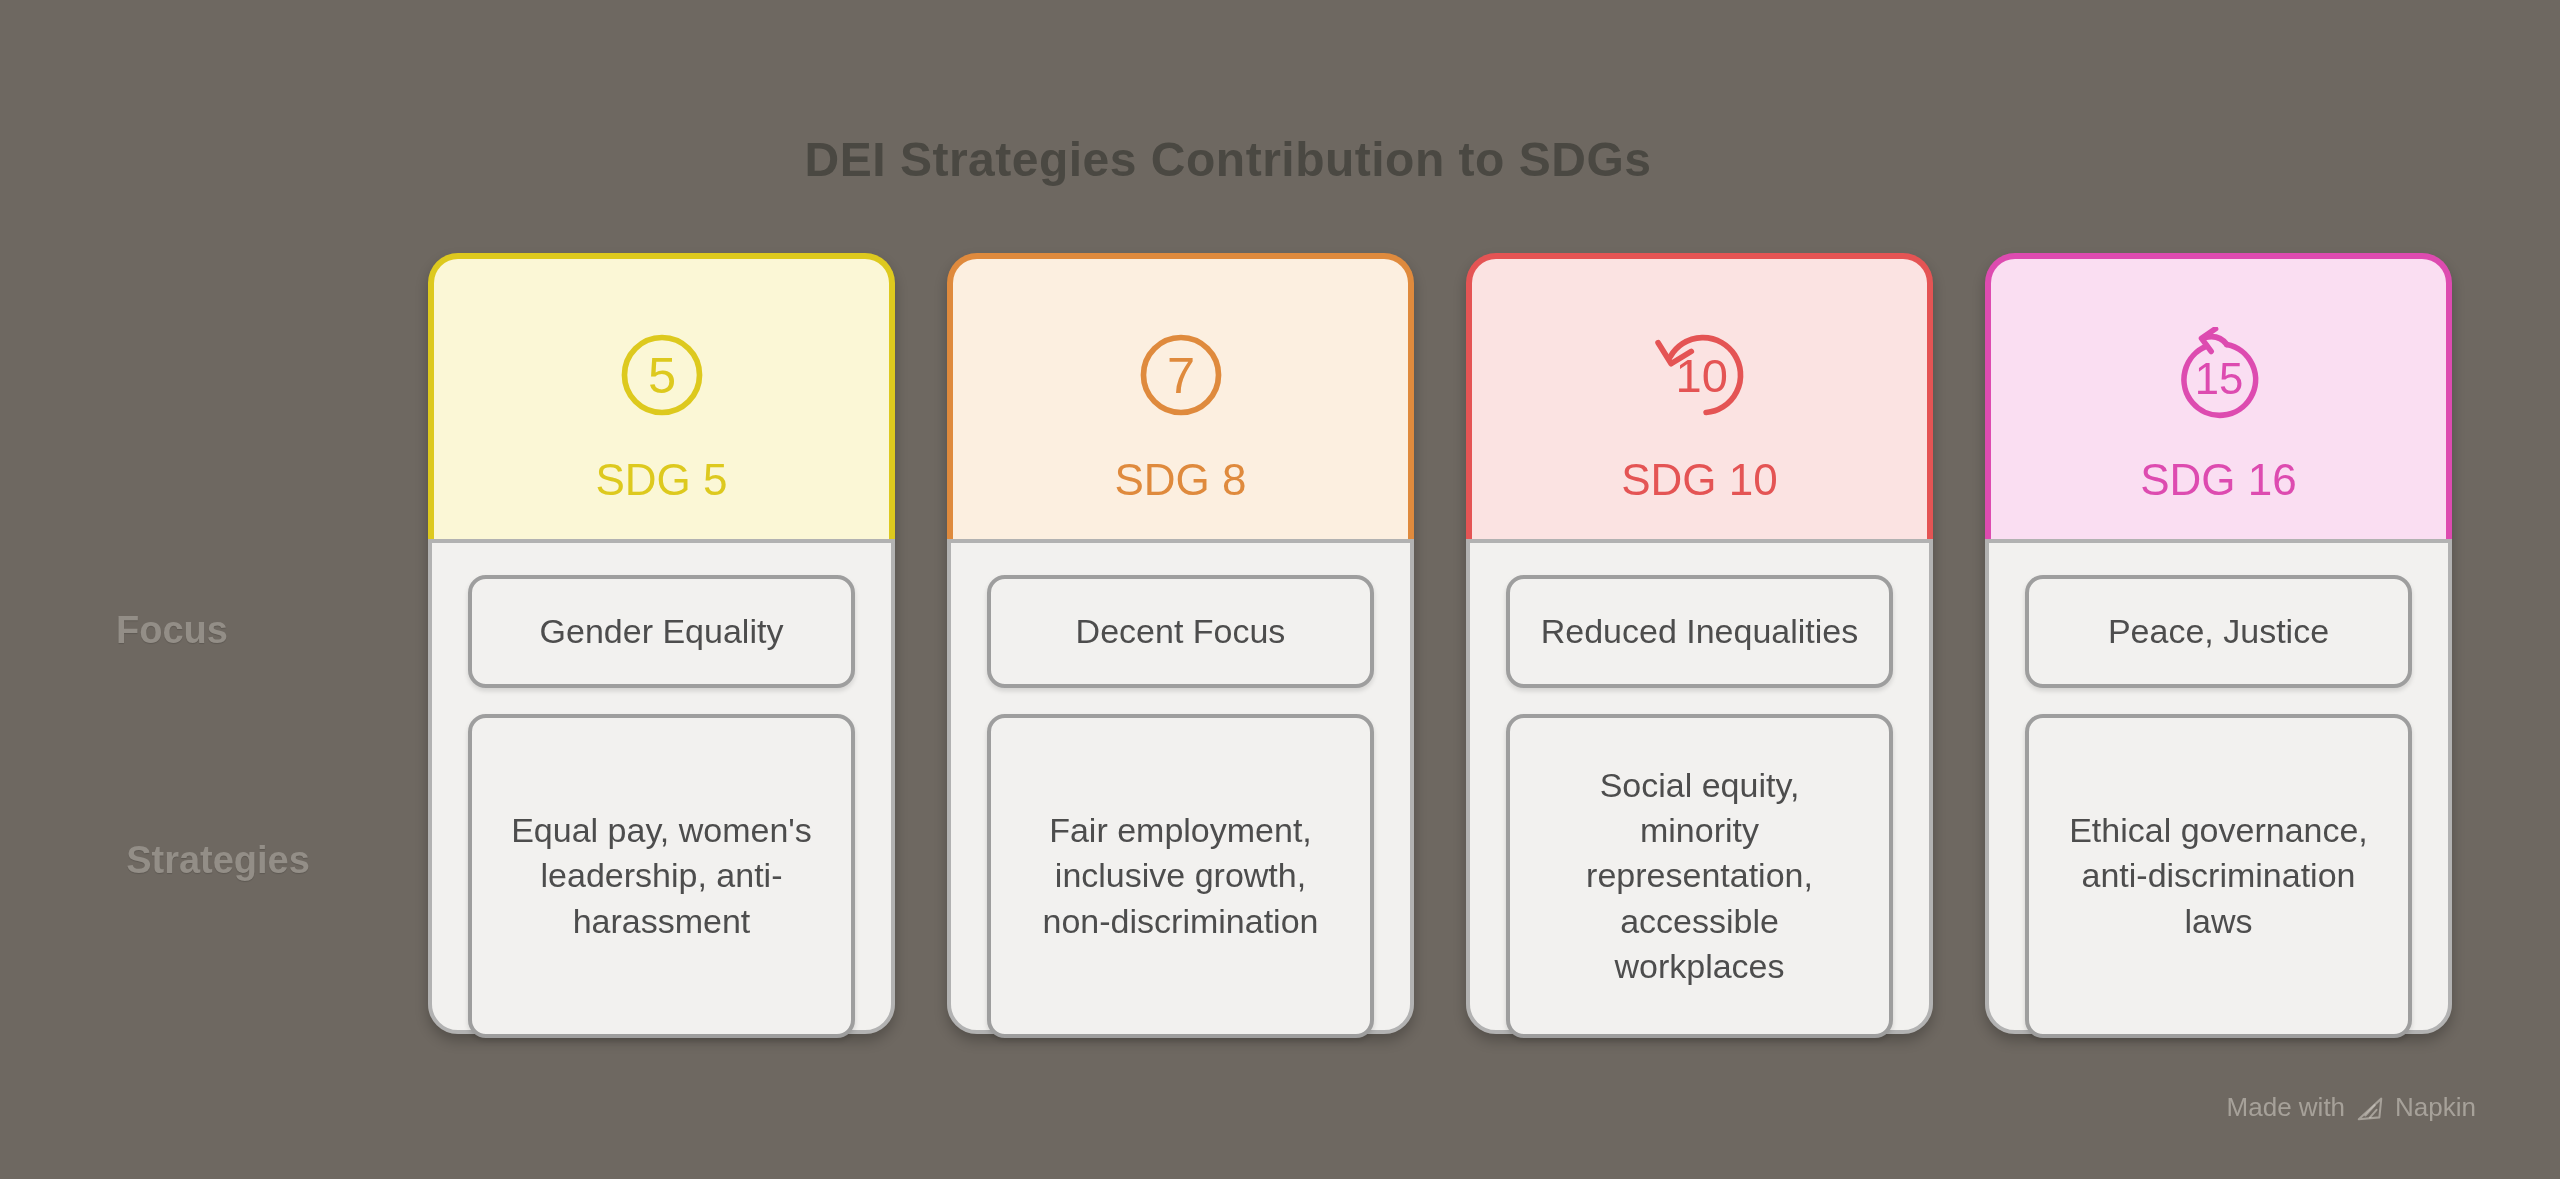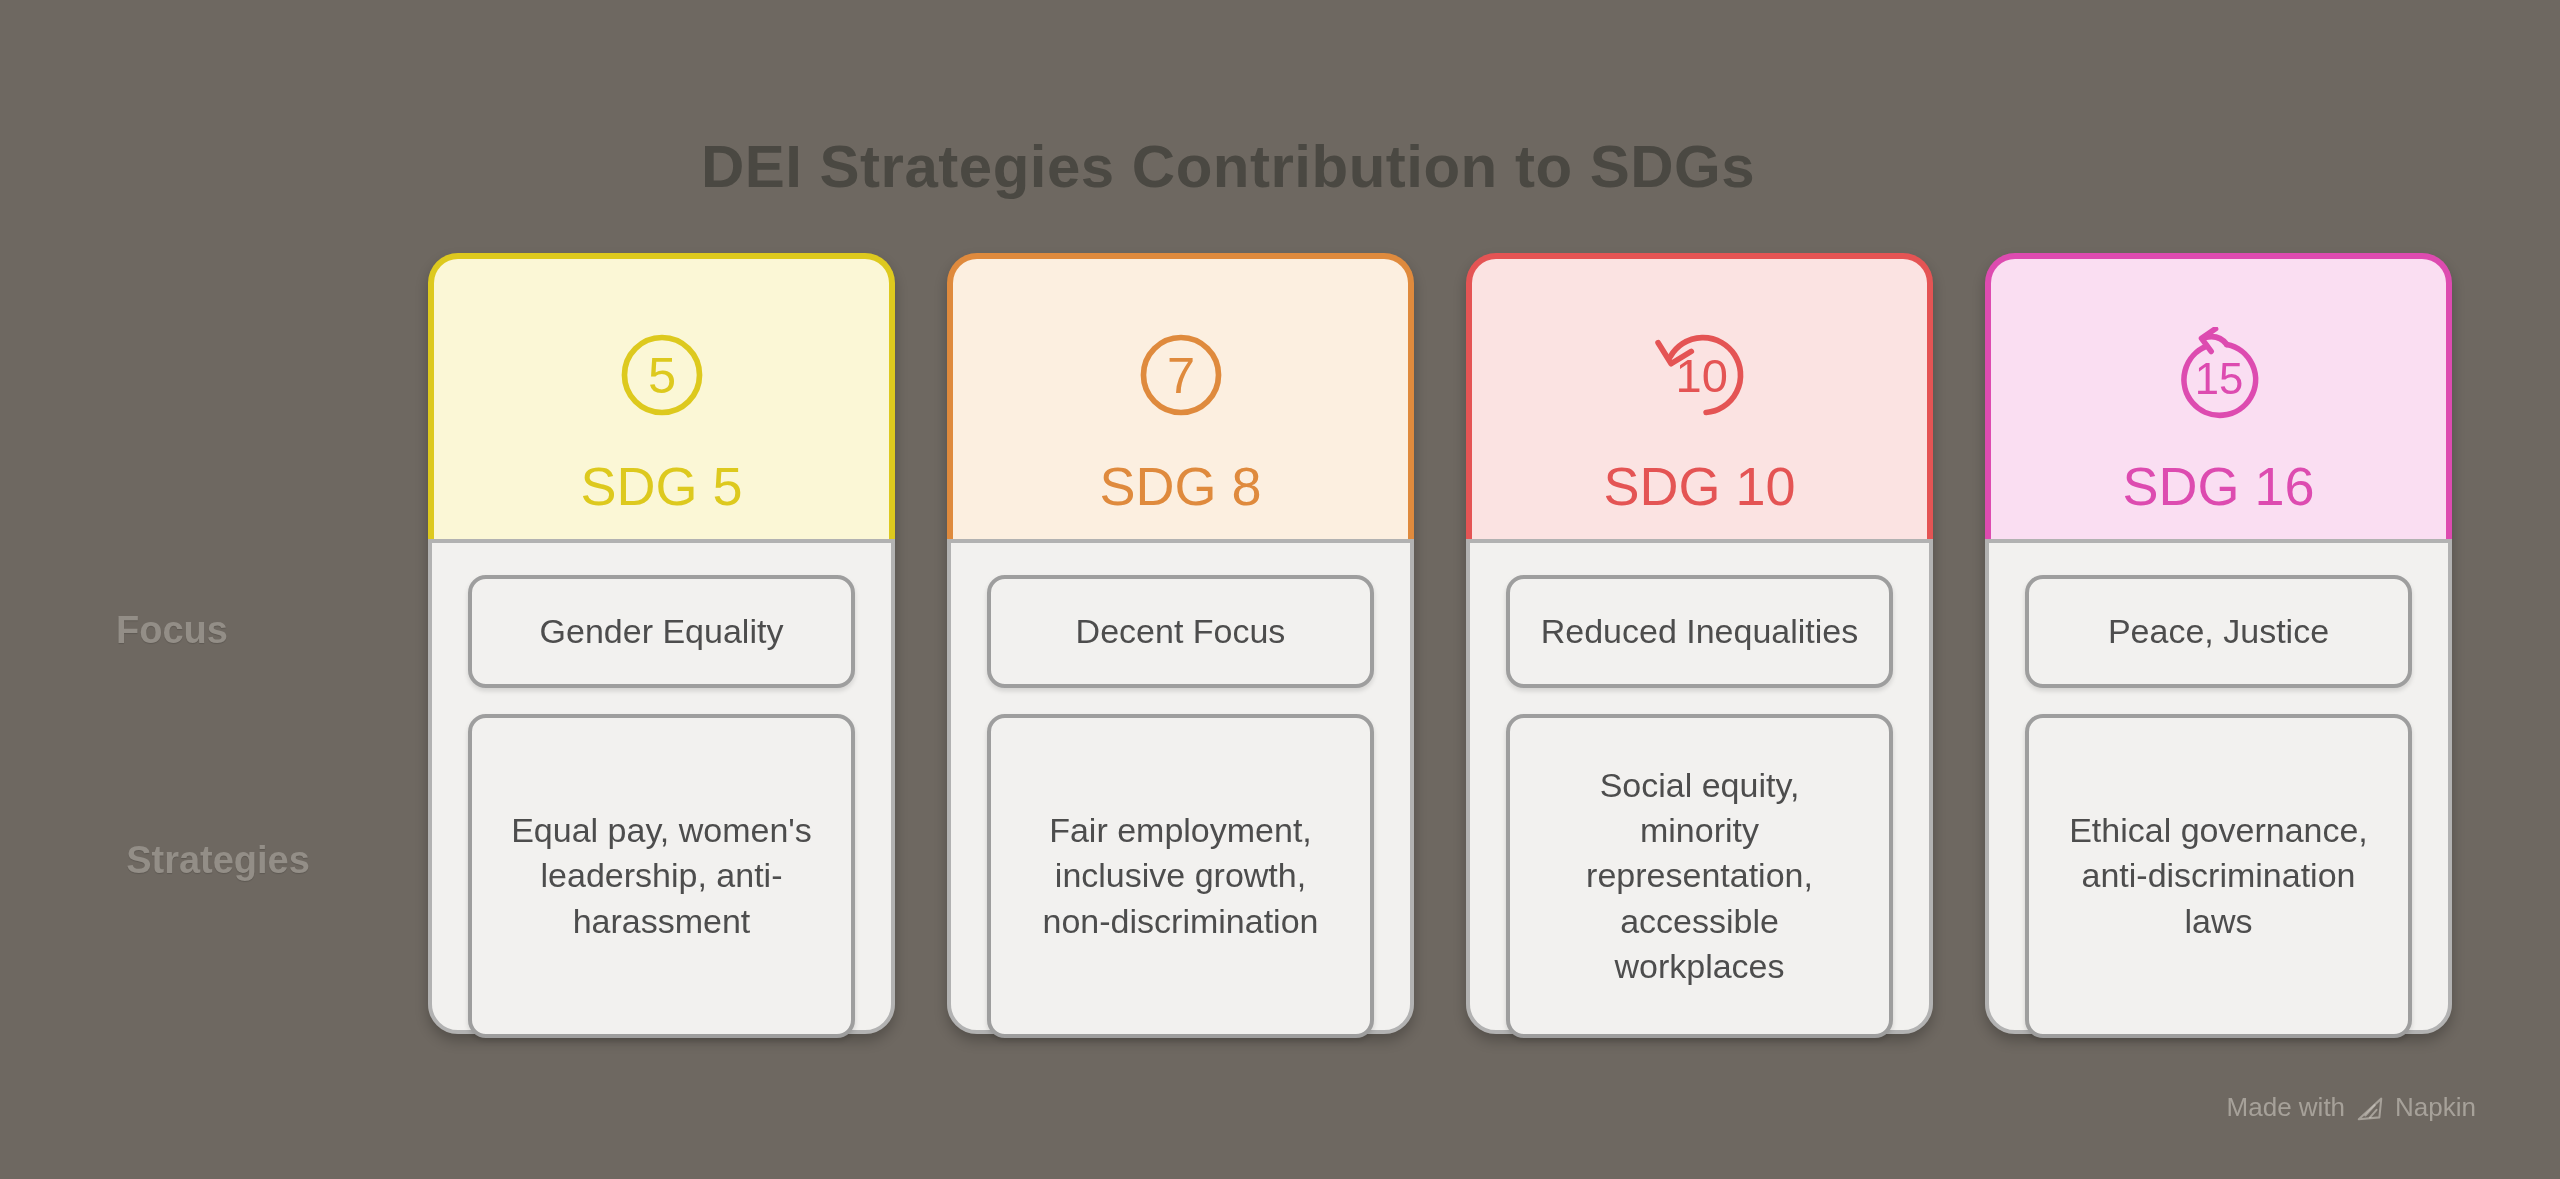--- a/index.html
+++ b/index.html
@@ -6,21 +6,21 @@
   .canvas{
     position:relative;
     width:2560px;height:1179px;
     background:var(--bg,#6e6861);
     overflow:hidden;
     font-family:"Liberation Sans",sans-serif;
   }
   .title{
     position:absolute;top:132px;left:0;width:2456px;
     margin:0;text-align:center;
-    font-size:60px;font-weight:bold;letter-spacing:0.5px;
+    font-size:48px;font-weight:bold;letter-spacing:0.5px;
     color:var(--title-c,#4a4842);
   }
   .row-label{
     position:absolute;left:0;width:344px;
     text-align:center;
     font-size:38px;font-weight:bold;line-height:46px;
     color:var(--label-c,#938e87);
     text-shadow:0 1px 1px rgba(0,0,0,0.15);
   }
   .row-label.focus-label{top:607px;}
@@ -48,21 +48,21 @@
   .icon circle,.icon path,.icon polyline{
     stroke:currentColor;stroke-width:6.5;fill:none;
     stroke-linecap:round;stroke-linejoin:round;
   }
   .icon text{
     fill:currentColor;stroke:none;
     font-family:"Liberation Sans",sans-serif;font-weight:500;
   }
   .card-label{
     margin-top:32px;
-    font-size:54px;
+    font-size:44px;
     color:var(--c);
   }
   .card-body{
     box-sizing:border-box;
     height:495px;
     background:var(--body-bg,#f2f1ef);
     border:4px solid var(--body-bd,#b2b2b2);
     border-radius:0 0 30px 30px;
     position:relative;
   }

